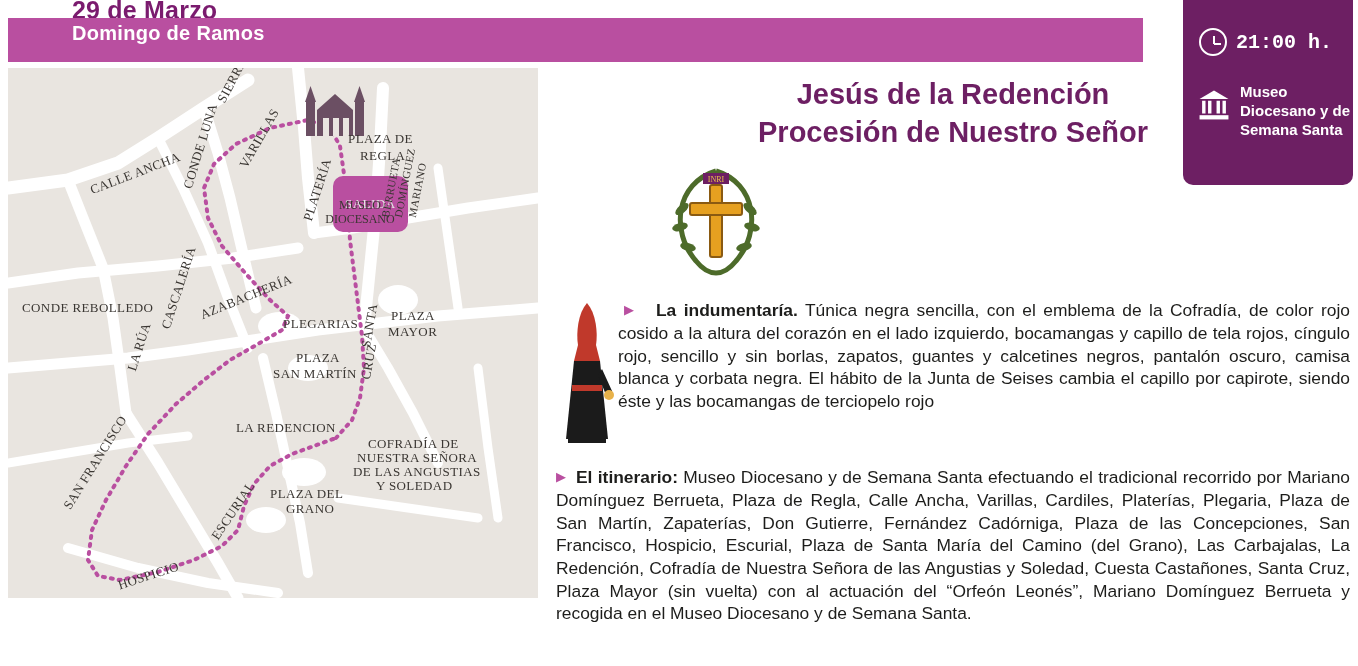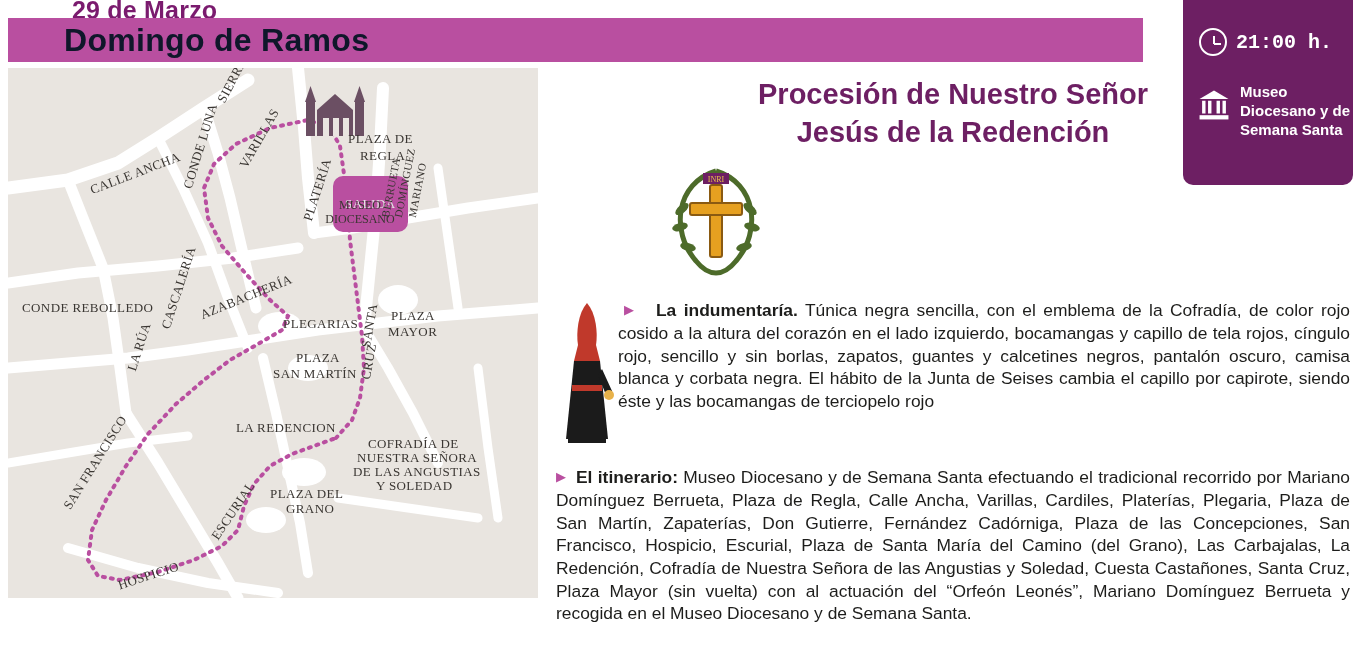--- a/index.html
+++ b/index.html
@@ -26,25 +26,25 @@
   .header-bar {
     position: absolute;
     left: 8px;
     top: 18px;
     width: 1135px;
     height: 44px;
     background: #b94fa0;
   }
   .header-bar .title {
     position: absolute;
-    left: 56px;
+    left: 64px;
     top: 4px;
-    font-size: 32px;
-    font-weight: bold;
-    color: #0f172a;
+    font-size: 20px;
+    font-weight: bold;
+    color: #ffffff;
     letter-spacing: .3px;
   }
 
   
   .info-panel {
     position: absolute;
     right: 5px;
     top: 0px;
     width: 170px;
     height: 185px;
@@ -325,22 +325,22 @@
   <div class="map-label" style="left:262px;top:418px;">PLAZA DEL</div>
   <div class="map-label" style="left:278px;top:433px;">GRANO</div>
   <div class="map-label" style="left:200px;top:466px;transform:rotate(-56deg);transform-origin:left top;">ESCURIAL</div>
   <div class="map-label" style="left:52px;top:436px;transform:rotate(-58deg);transform-origin:left top;">SAN FRANCISCO</div>
   <div class="map-label" style="left:108px;top:510px;transform:rotate(-18deg);transform-origin:left top;">HOSPICIO</div>
 </div>
 
 <div class="right">
 
   <div class="proc-title">
+    <div>Jesús de la Redención</div>
     <div>Procesión de Nuestro Señor</div>
-    <div>Jesús de la Redención</div>
   </div>
 
   <div class="organiza-row">
     <span class="emblem">
       <svg viewBox="0 0 120 118" width="120" height="118" aria-hidden="true">
         <g fill="none" stroke="#4d6b2a" stroke-width="5">
           <path d="M60 10 C20 22 14 70 40 100 C48 110 56 112 60 112"></path>
           <path d="M60 10 C100 22 106 70 80 100 C72 110 64 112 60 112"></path>
         </g>
         <g fill="#4d6b2a">

